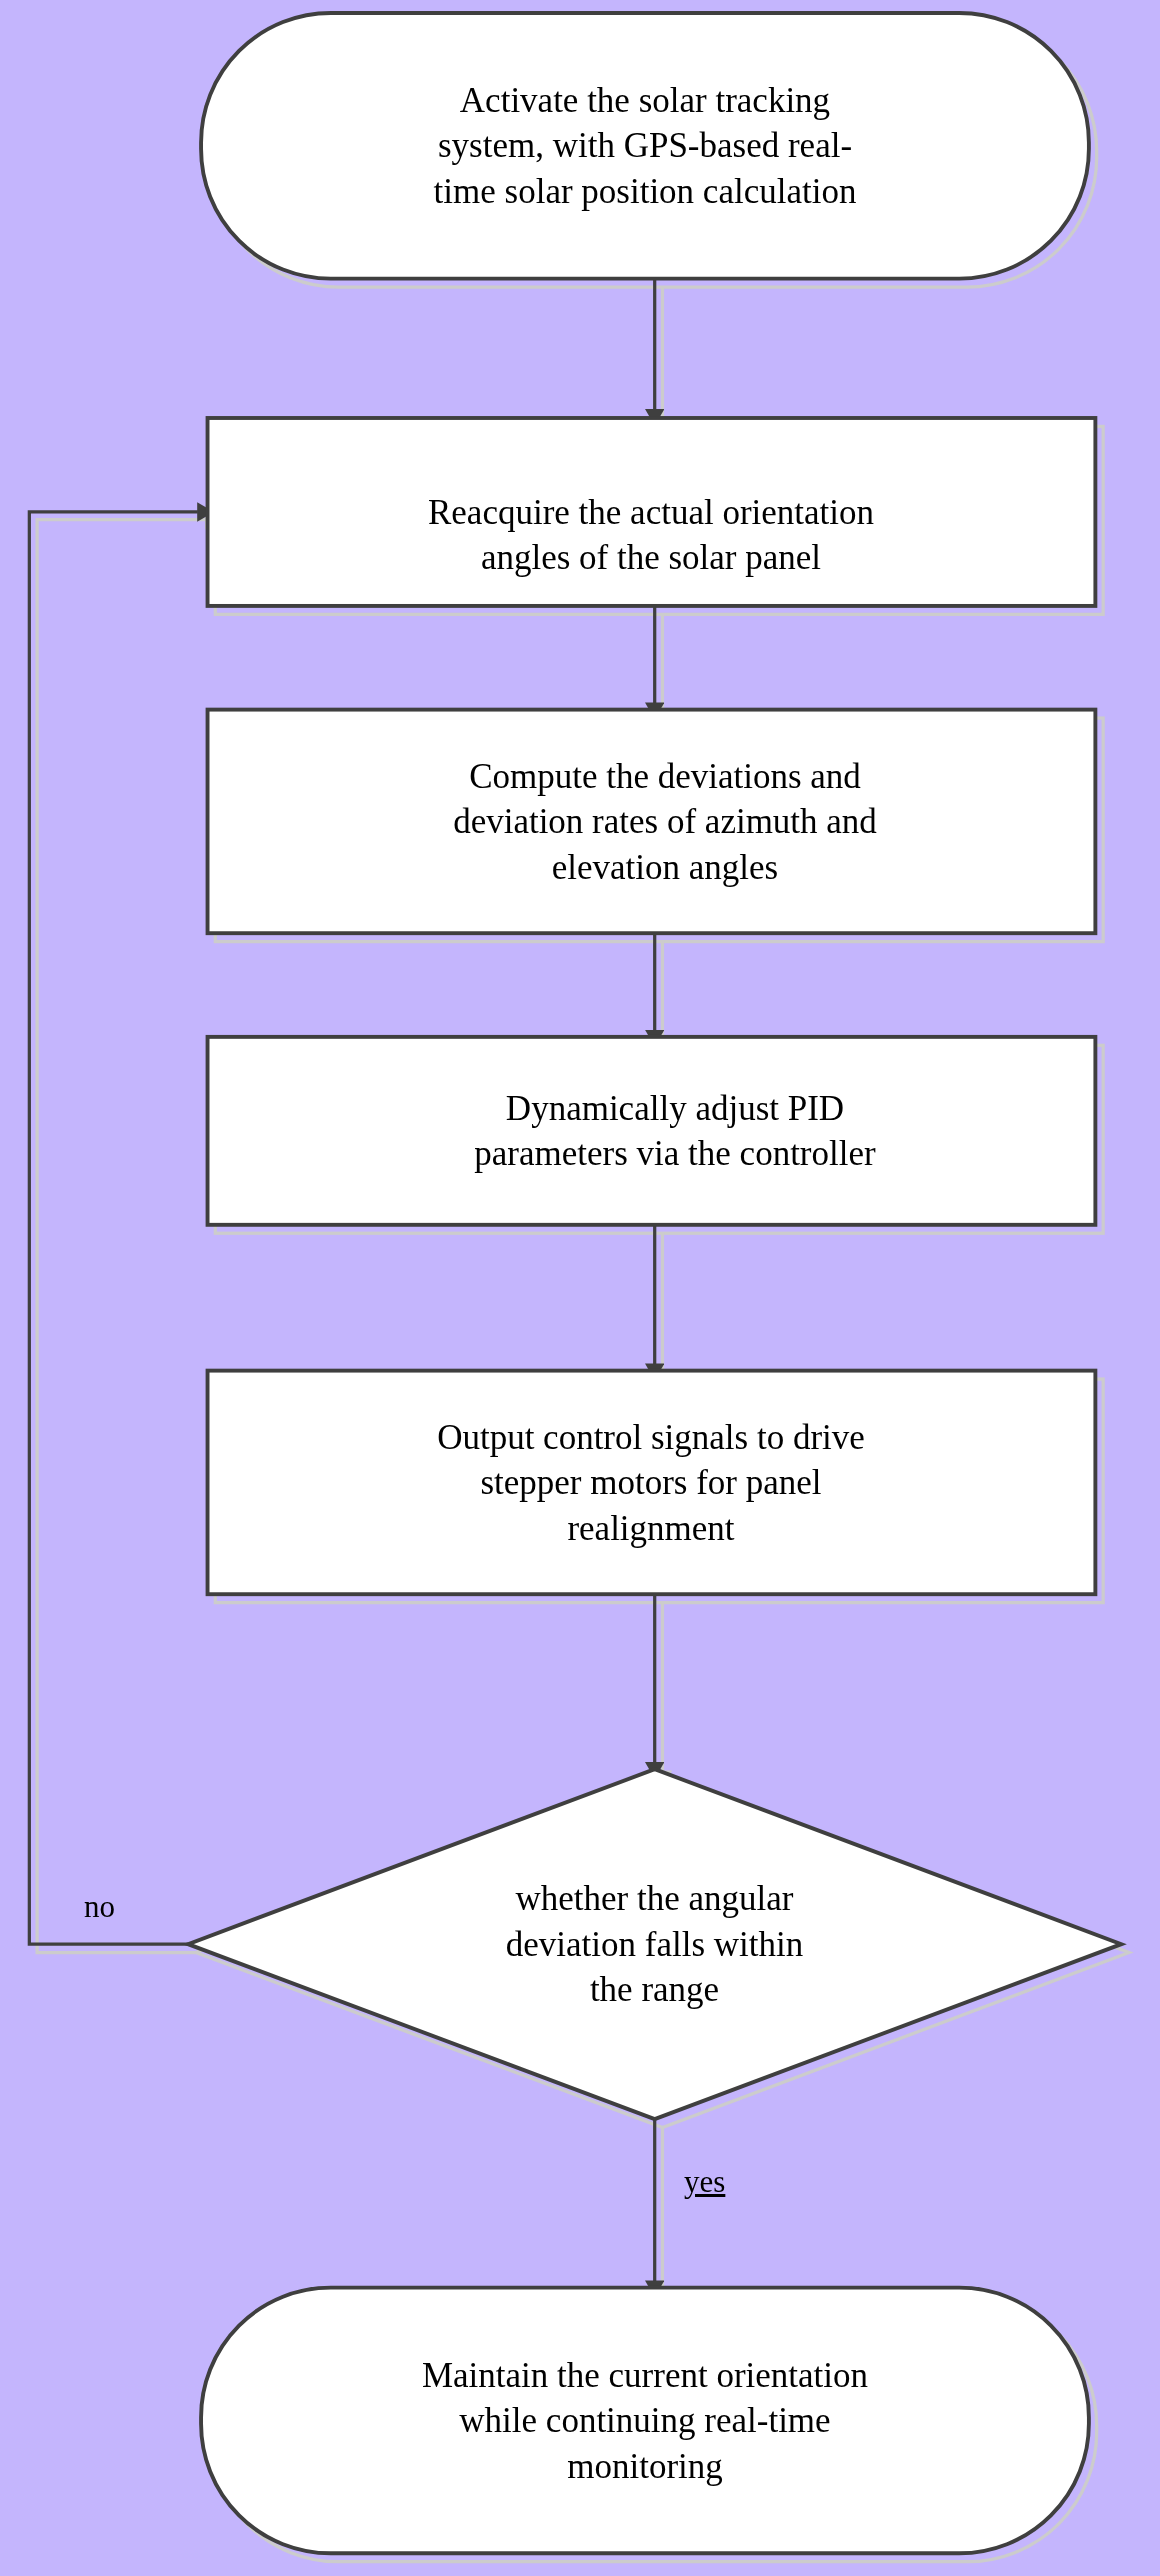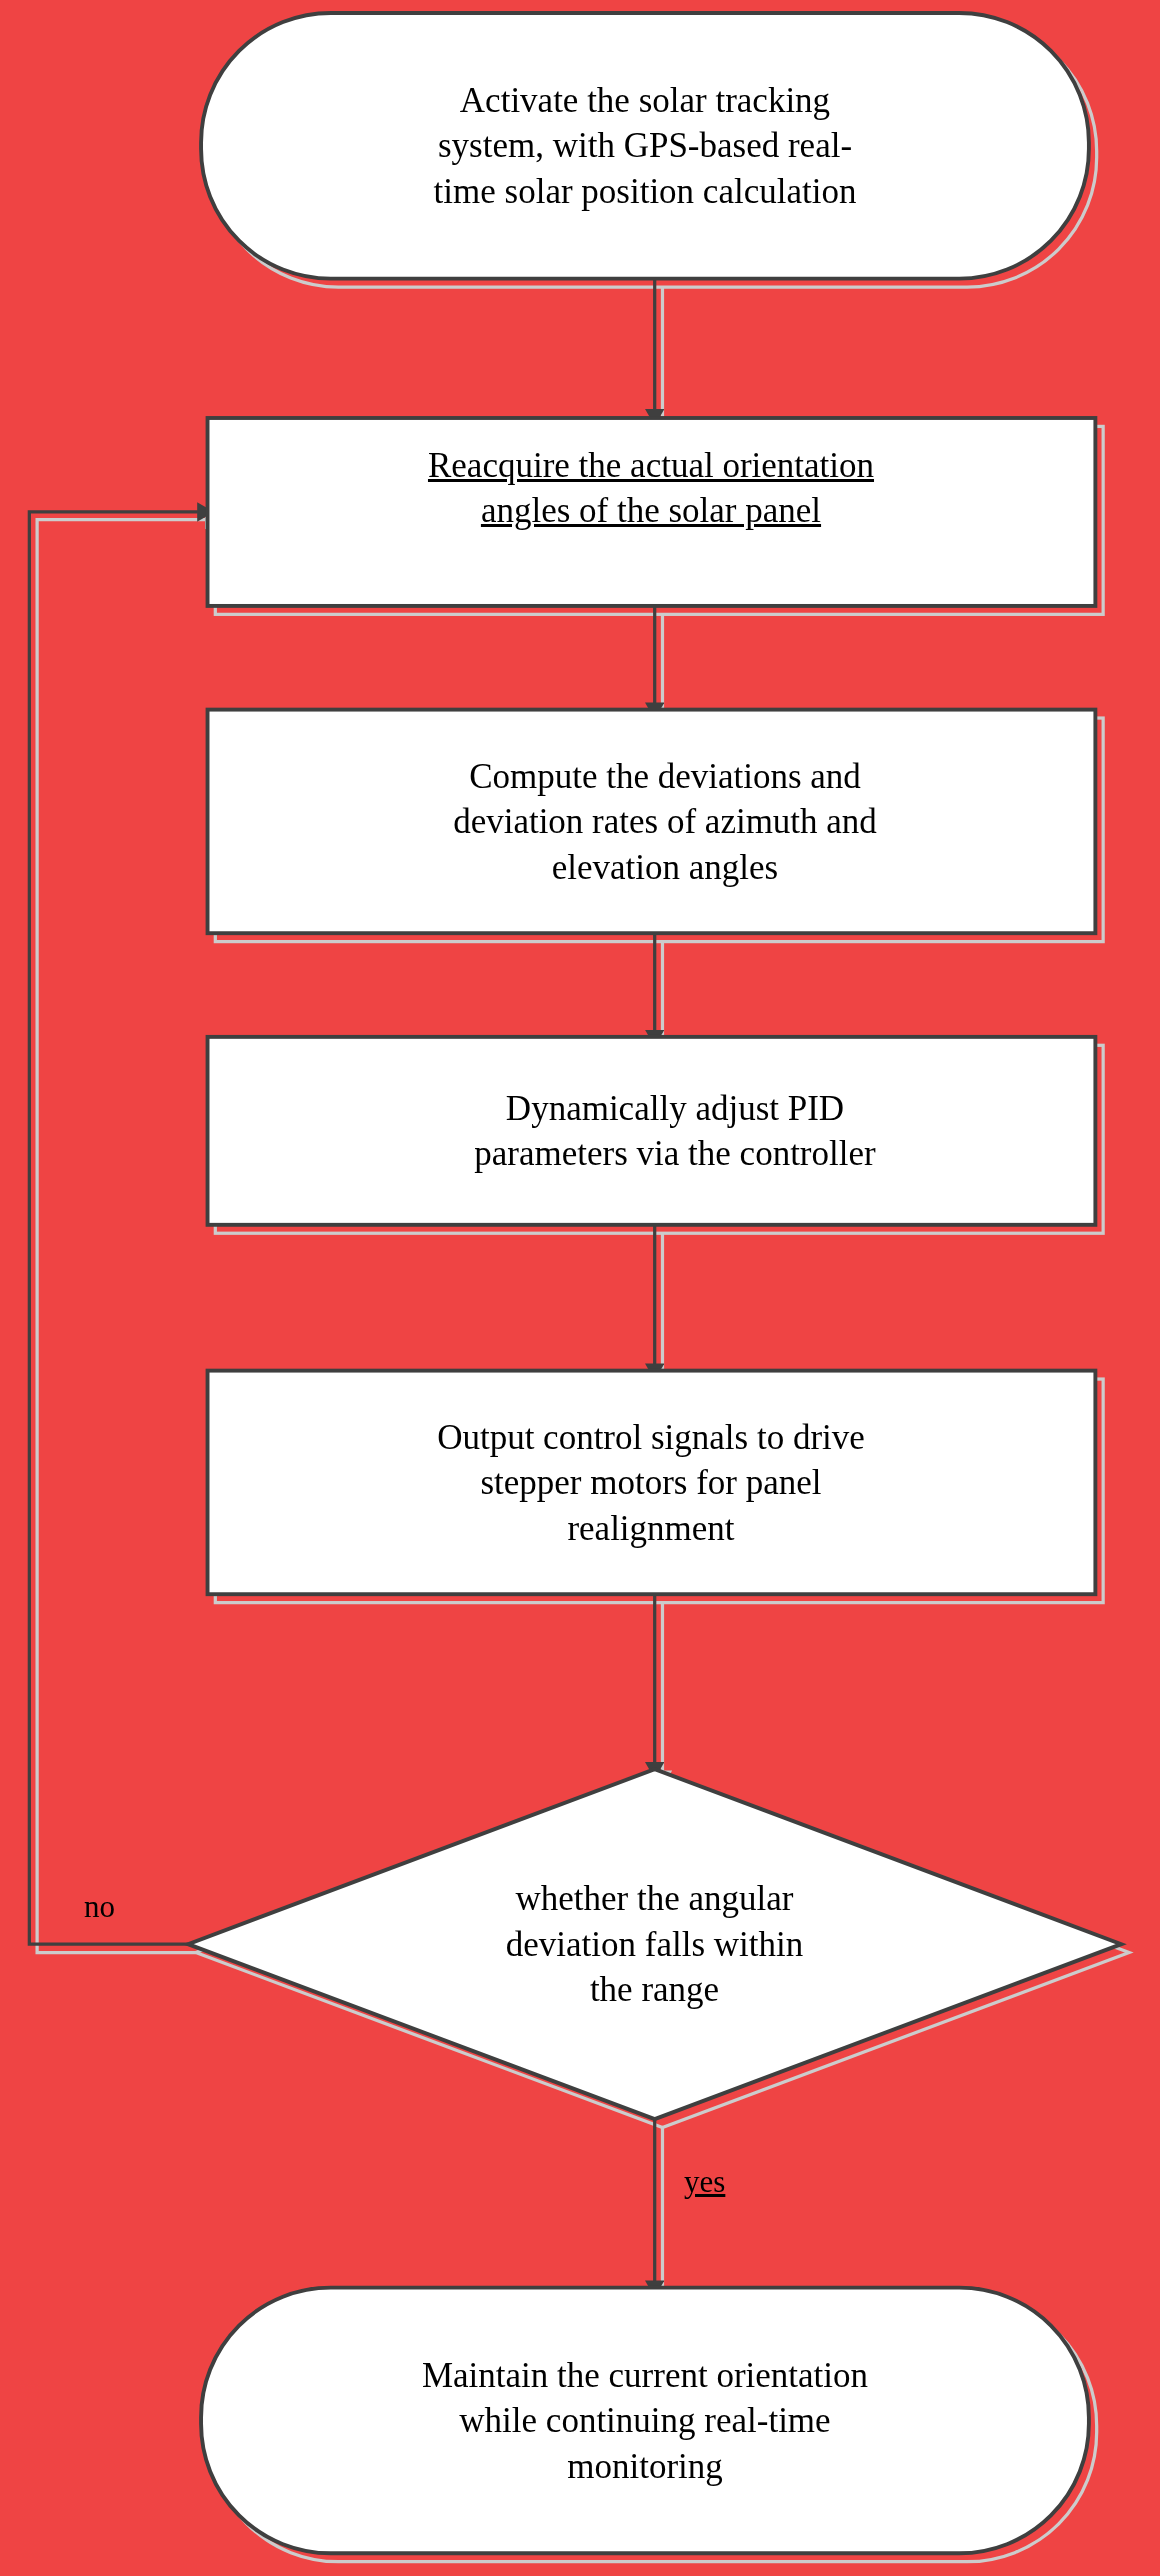--- a/index.html
+++ b/index.html
@@ -8,21 +8,21 @@
     padding: 0;
     background: #ffffff;
   }
   body {
     font-family: "Liberation Serif", "DejaVu Serif", serif;
   }
   #stage {
     position: relative;
     width: 1161px;
     height: 2576px;
-    background: #ef4444;
+    background: #c4b5fd;
     overflow: hidden;
   }
   #flow-svg {
     position: absolute;
     left: 0;
     top: 0;
     width: 1161px;
     height: 2576px;
   }
   .node-label {
@@ -105,21 +105,21 @@
       <rect x="320" y="2115" width="1370" height="345"></rect>
       <polygon points="1010,2730 1730,3000 1010,3270 290,3000"></polygon>
       <rect x="310" y="3530" width="1370" height="410" rx="200" ry="200"></rect>
     </g>
   </svg>
 
   <div class="node-label" style="left:201px; top:13px; width:888px; height:266px;">Activate the solar tracking
 system, with GPS-based real-
 time solar position calculation</div>
 
-  <div class="node-label" style="left:207px; top:394px; width:888px; height:188px;text-decoration:underline;">Reacquire the actual orientation
+  <div class="node-label" style="left:207px; top:441px; width:888px; height:188px;">Reacquire the actual orientation
 angles of the solar panel</div>
 
   <div class="node-label" style="left:221px; top:710px; width:888px; height:224px;">Compute the deviations and
 deviation rates of azimuth and
 elevation angles</div>
 
   <div class="node-label" style="left:207px; top:1037px; width:888px; height:188px;padding-left:24px;">Dynamically adjust PID
 parameters via the controller</div>
 
   <div class="node-label" style="left:350px; top:1828px; width:609px; height:233px;">whether the angular

